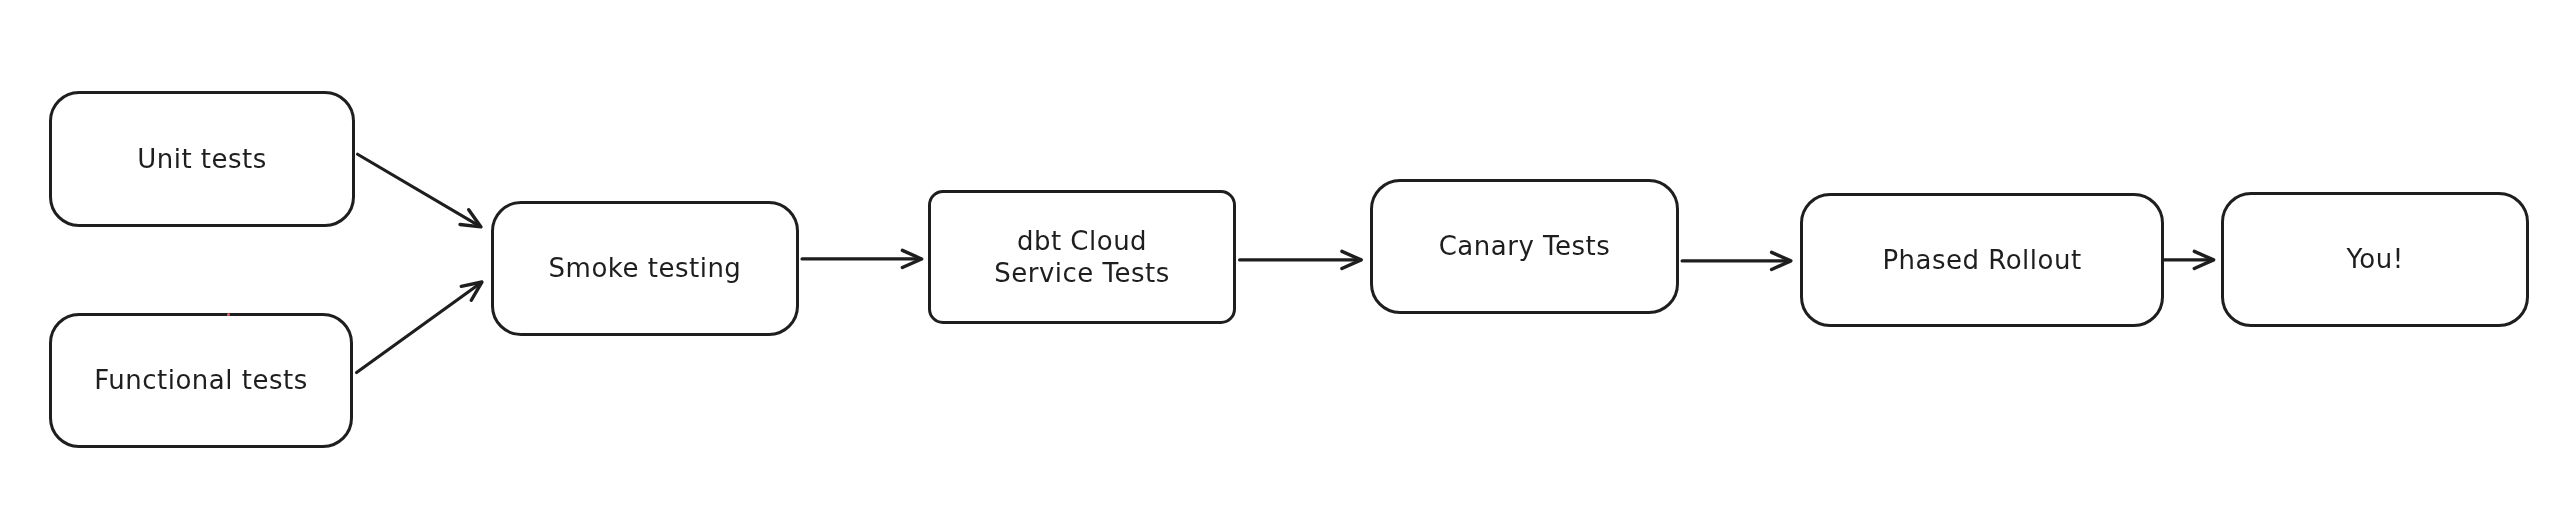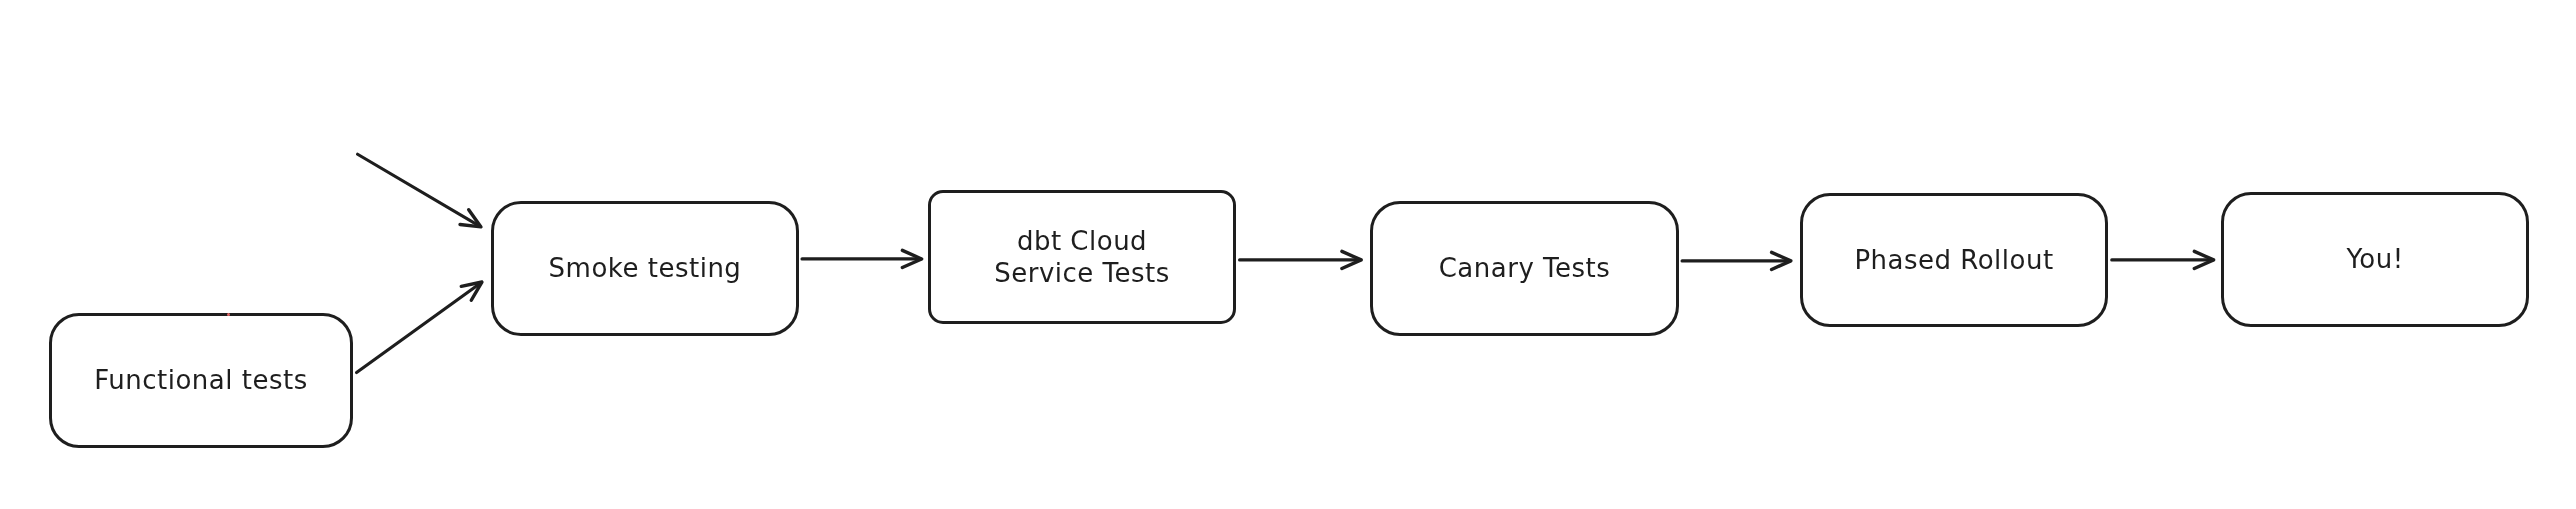--- a/index.html
+++ b/index.html
@@ -39,22 +39,22 @@
     line-height: 1.25;
     text-align: center;
     white-space: pre-line;
     letter-spacing: 0.5px;
   }
   
   .n-unit       { left: 49px;   top: 91px;  width: 306px; height: 136px; }
   .n-functional { left: 49px;   top: 313px; width: 304px; height: 135px; }
   .n-smoke      { left: 491px;  top: 188px; width: 308px; height: 135px; margin-top: 13px; }
   .n-dbt        { left: 928px;  top: 190px; width: 308px; height: 134px; border-radius: 15px; }
-  .n-canary     { left: 1370px; top: 201px; width: 309px; height: 135px; }
-  .n-phased     { left: 1800px; top: 193px; width: 308px; height: 134px; }
+  .n-canary     { left: 1370px; top: 179px; width: 309px; height: 135px; }
+  .n-phased     { left: 1800px; top: 193px; width: 364px; height: 134px; }
   .n-you        { left: 2221px; top: 192px; width: 308px; height: 135px; }
   .stray-dot {
     position: absolute;
     left: 227px;
     top: 313px;
     width: 3px;
     height: 3px;
     border-radius: 50%;
     background: #e06666;
   }
@@ -73,20 +73,23 @@
     <g stroke="#1e1e1e" stroke-width="3.2" stroke-linecap="round" fill="none">
       <path d="M362 156 L486 229" marker-end="url(#arrowhead)"></path>
       <path d="M361 377 L487 286" marker-end="url(#arrowhead)"></path>
       <path d="M812 262 L932 262" marker-end="url(#arrowhead)"></path>
       <path d="M1255 263 L1377 263" marker-end="url(#arrowhead)"></path>
       <path d="M1703 264 L1812 264" marker-end="url(#arrowhead)"></path>
       <path d="M2138 263 L2240 263" marker-end="url(#arrowhead)"></path>
     </g>
   </svg>
 
+  <div class="node n-unit">
+    <span class="node-label">Unit tests</span>
+  </div>
 
   <div class="node n-functional">
     <span class="node-label">Functional tests</span>
   </div>
 
   <div class="node n-smoke">
     <span class="node-label">Smoke testing</span>
   </div>
 
   <div class="node n-dbt">

